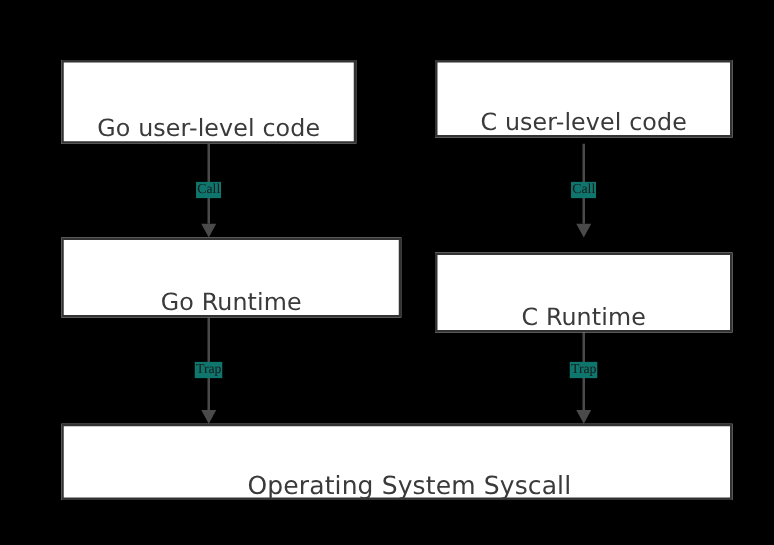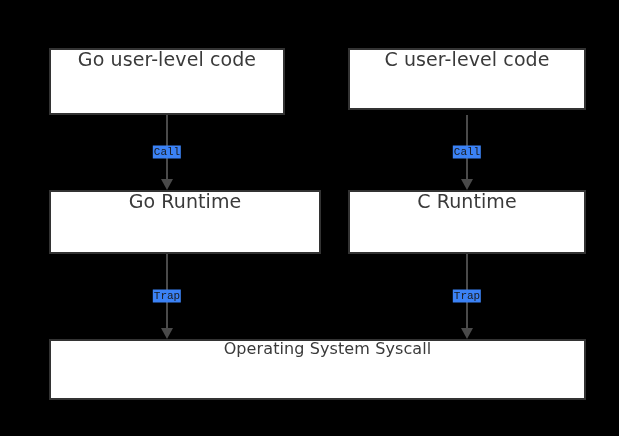--- a/index.html
+++ b/index.html
@@ -17,43 +17,43 @@
     height: 436px;
     background: #000000;
     overflow: hidden;
   }
   .node-box {
     position: absolute;
     box-sizing: border-box;
     background: #ffffff;
     border: 2px solid #333333;
     display: flex;
-    align-items: flex-start;
+    align-items: flex-end;
     justify-content: center;
     z-index: 2;
   }
   .node-label {
     color: #3a3a3a;
     font-size: 19px;
     font-family: "DejaVu Sans", "Liberation Sans", sans-serif;
     font-weight: 400;
     letter-spacing: 0.1px;
     line-height: 1;
     white-space: nowrap;
   }
   .node-label.large {
-    font-size: 16px;
+    font-size: 20px;
     margin-left: 20px;
   }
 
   
   #box-go-user   { left: 49px;  top: 48px;  width: 236px; height: 67px; }
   #box-c-user    { left: 348px; top: 48px;  width: 238px; height: 62px; }
   #box-go-rt     { left: 49px;  top: 190px; width: 272px; height: 64px; }
-  #box-c-rt      { left: 348px; top: 190px; width: 238px; height: 64px; }
+  #box-c-rt      { left: 348px; top: 202px; width: 238px; height: 64px; }
   #box-os        { left: 49px;  top: 339px; width: 537px; height: 61px; }
 
   
   .edge {
     position: absolute;
     z-index: 1;
   }
   .edge-line {
     position: absolute;
     width: 2px;
@@ -65,24 +65,24 @@
     position: absolute;
     left: -5px;
     width: 0;
     height: 0;
     border-left: 6px solid transparent;
     border-right: 6px solid transparent;
     border-top: 11px solid #4a4a4a;
   }
   .edge-label {
     position: absolute;
-    background: #3b82f6;
+    background: #0f766e;
     color: #1a1a1a;
     font-size: 11px;
-    font-family: Liberation Mono, monospace;
+    font-family: Liberation Serif, serif;
     line-height: 13px;
     padding: 0 1px;
     white-space: nowrap;
     transform: translate(-50%, -50%);
     z-index: 3;
   }
 
   
   #edge-go-call  { left: 166px; top: 115px; height: 75px; }
   #edge-go-call .edge-line { height: 64px; }

